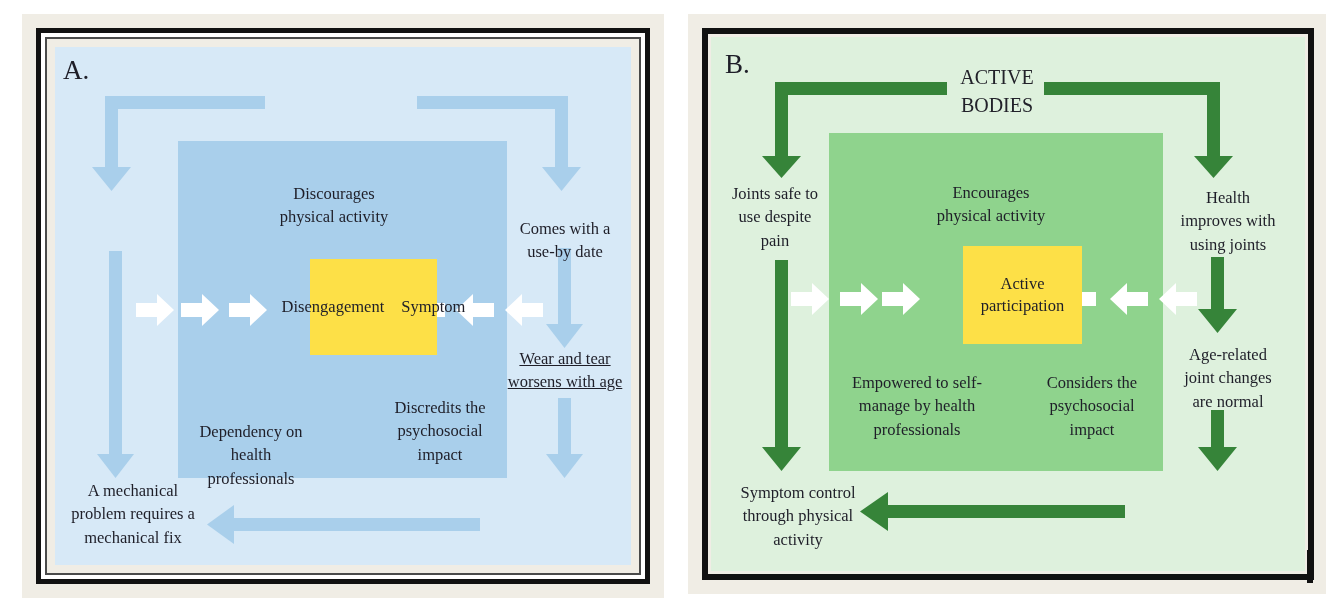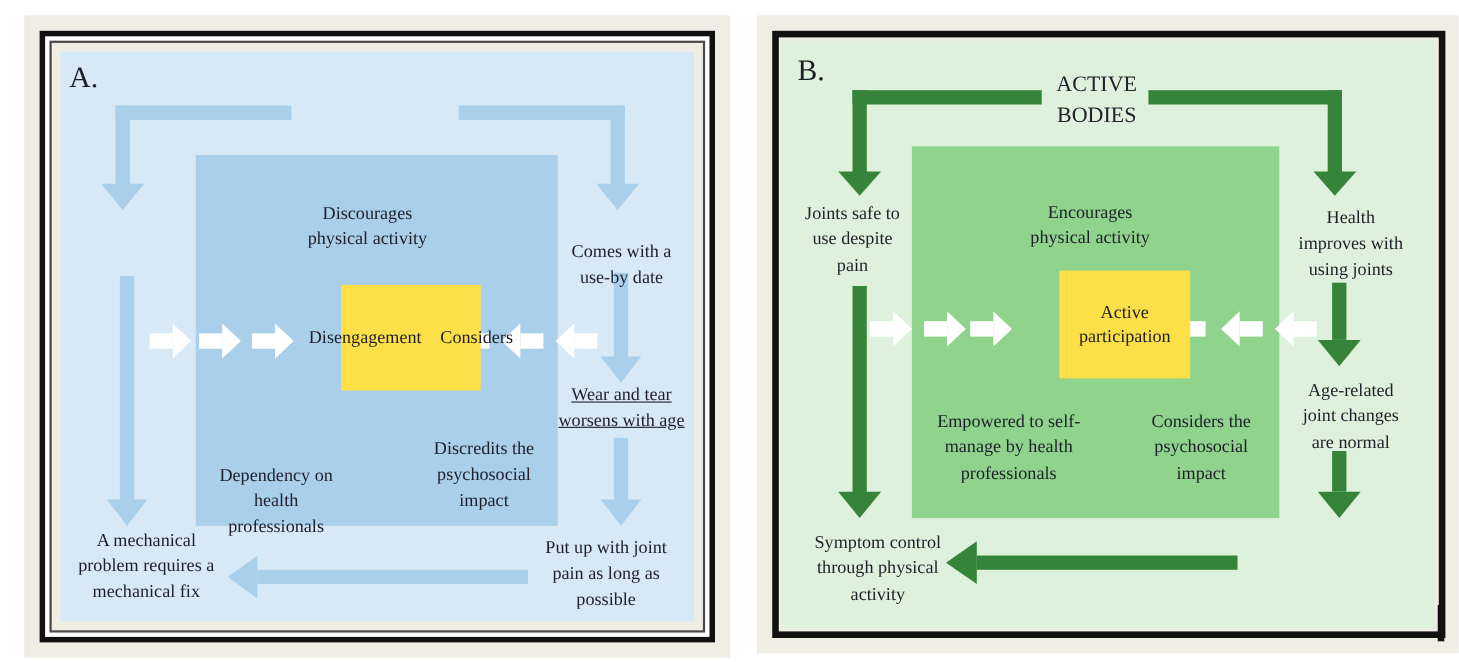--- a/index.html
+++ b/index.html
@@ -85,30 +85,27 @@
           <div class="lbl" style="left:279px;top:135px;width:170px;">Discourages
 physical activity</div>
           <div class="lbl" style="left:196px;top:373px;width:150px;">Dependency on
 health
 professionals</div>
           <div class="lbl" style="left:385px;top:349px;width:130px;">Discredits the
 psychosocial
 impact</div>
           <div class="lbl" style="left:510px;top:300px;width:145px;text-decoration:underline;">Wear and tear
 worsens with age</div>
-          <div class="lbl" style="left:496px;top:439px;width:140px;">Put up with joint
-pain as long as
-possible</div>
           <div class="lbl" style="left:78px;top:432px;width:160px;">A mechanical
 problem requires a
 mechanical fix</div>
 
           <div class="whitebox whitebox-a">
             <div class="cbx">Disengagement</div>
-            <div class="cbx">Considers</div>
+            <div class="cbx">Symptom</div>
           </div>
 
         </div>
       </div>
     </div>
   </div>
 
   <div class="fig fig-b">
     <div class="pb-black">
       <div class="canvas canvas-b">

